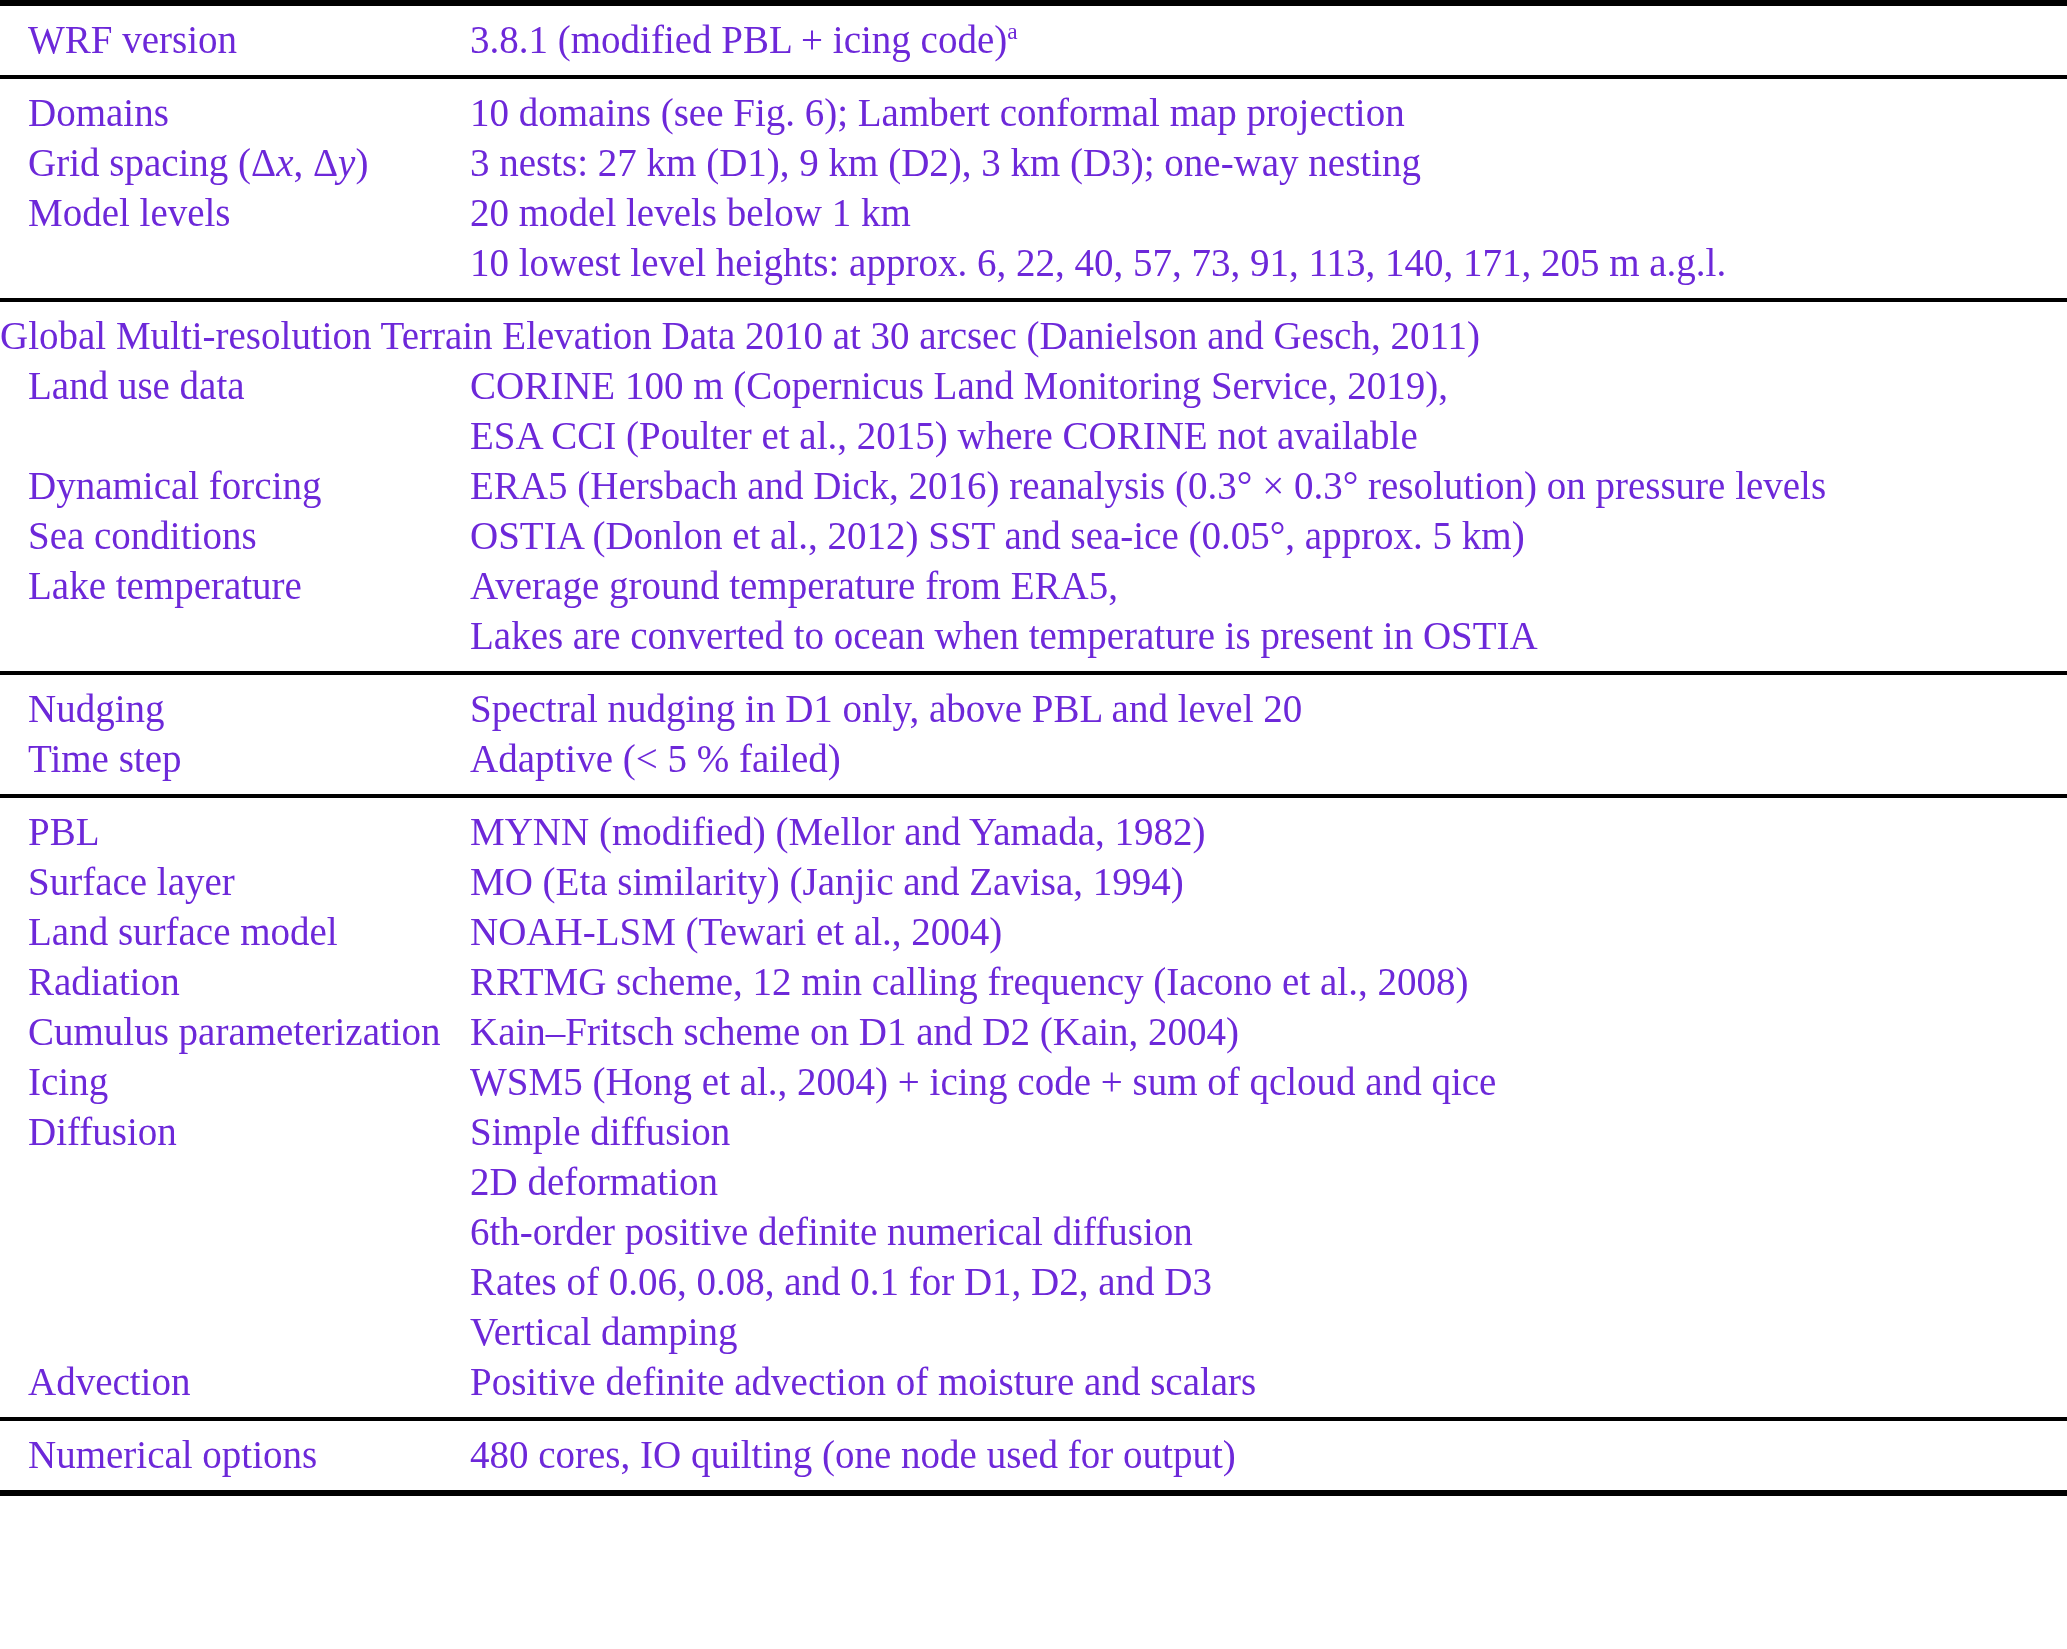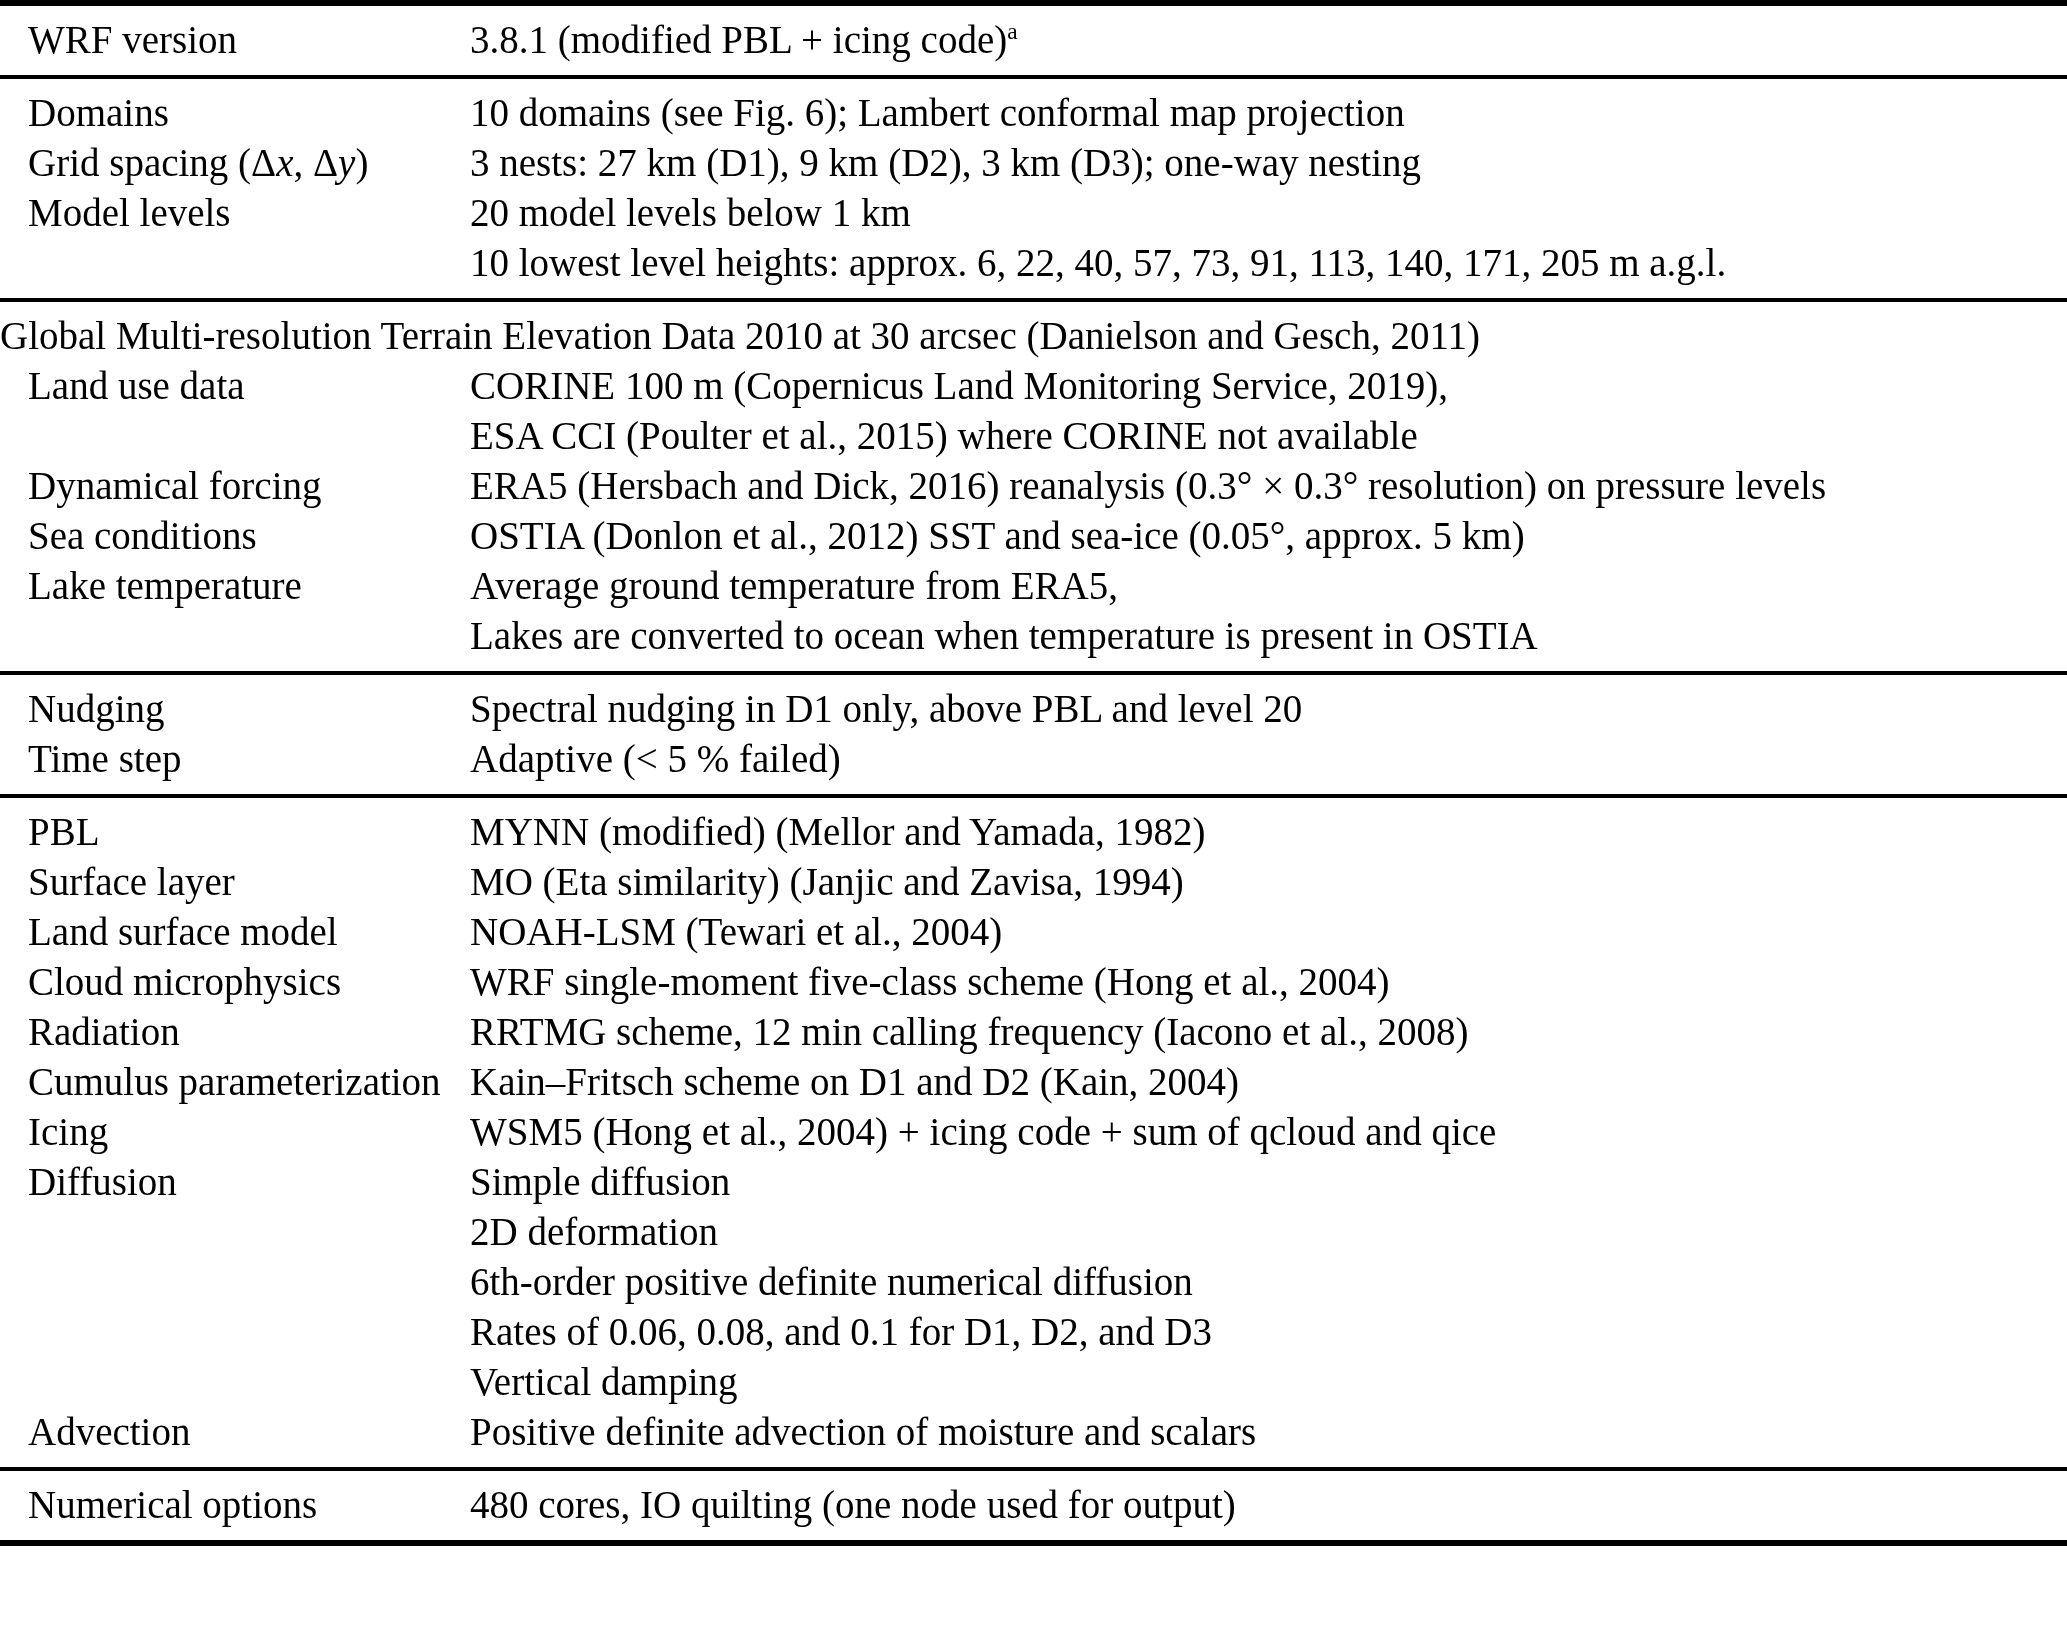--- a/index.html
+++ b/index.html
@@ -5,21 +5,21 @@
   html, body {
     margin: 0;
     padding: 0;
     background: #ffffff;
   }
   .page {
     position: relative;
     width: 2067px;
     height: 1649px;
     background: #ffffff;
-    color: #000000;
+    color: #6d28d9;
     font-family: "Liberation Serif", "DejaVu Serif", serif;
     font-size: 39px;
     overflow: hidden;
     box-sizing: border-box;
   }
   .rule {
     width: 100%;
     height: 4px;
     background: #000000;
   }
@@ -131,24 +131,20 @@
         </div>
         <div class="row">
           <span class="row-label">Surface layer</span>
           <span class="row-value">MO (Eta similarity) (Janjic and Zavisa, 1994)</span>
         </div>
         <div class="row">
           <span class="row-label">Land surface model</span>
           <span class="row-value">NOAH-LSM (Tewari et al., 2004)</span>
         </div>
         <div class="row">
-          <span class="row-label">Cloud microphysics</span>
-          <span class="row-value">WRF single-moment five-class scheme (Hong et al., 2004)</span>
-        </div>
-        <div class="row">
           <span class="row-label">Radiation</span>
           <span class="row-value">RRTMG scheme, 12 min calling frequency (Iacono et al., 2008)</span>
         </div>
         <div class="row">
           <span class="row-label">Cumulus parameterization</span>
           <span class="row-value">Kain–Fritsch scheme on D1 and D2 (Kain, 2004)</span>
         </div>
         <div class="row">
           <span class="row-label">Icing</span>
           <span class="row-value">WSM5 (Hong et al., 2004) + icing code + sum of qcloud and qice</span>

